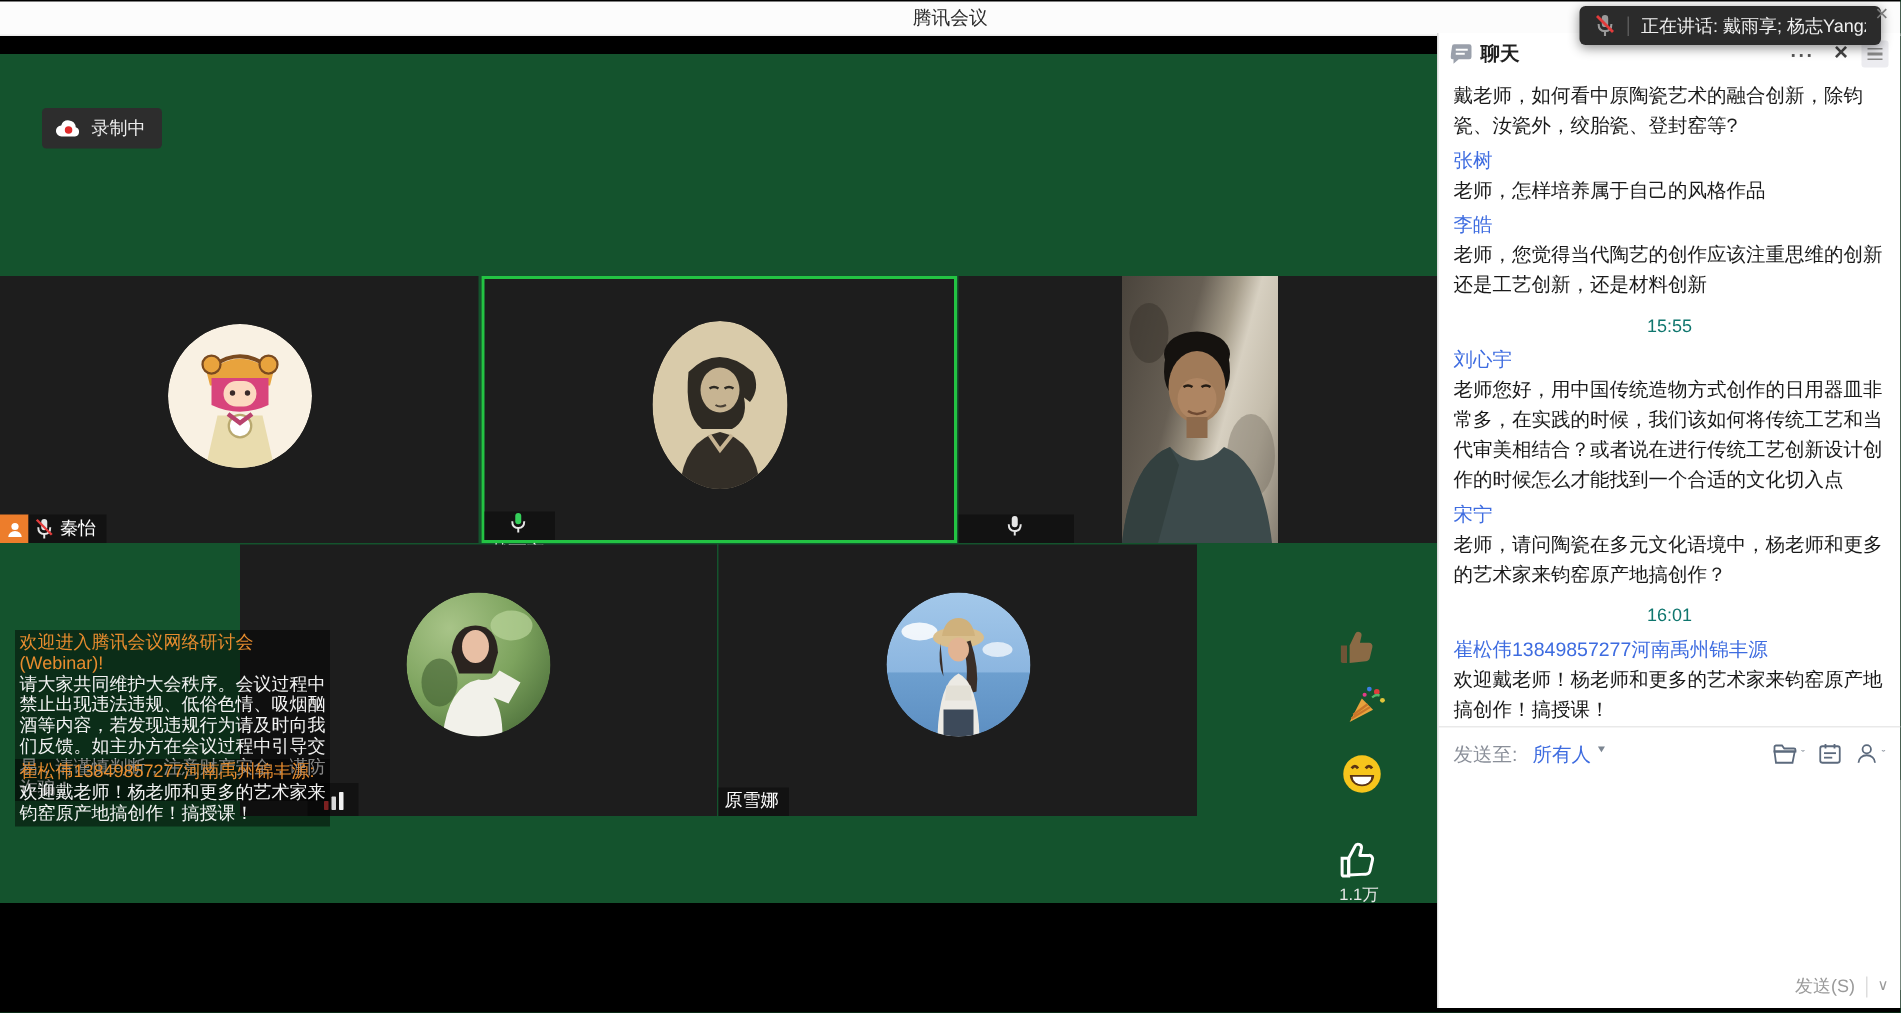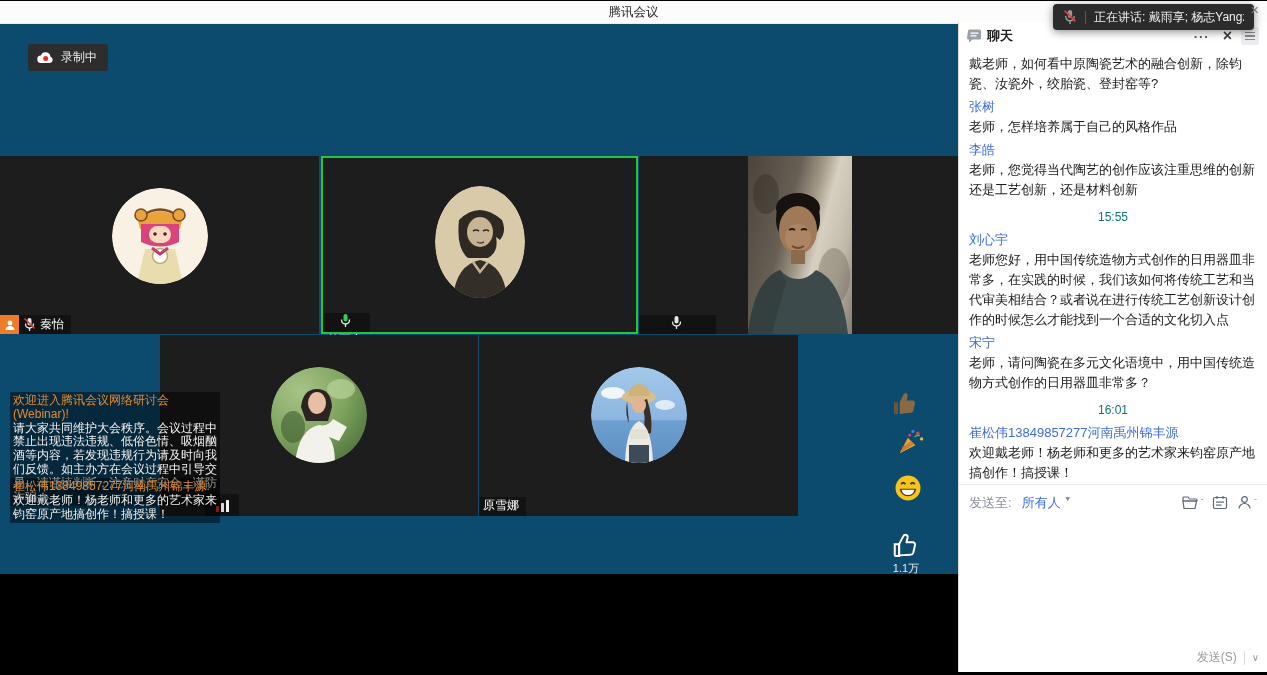--- a/index.html
+++ b/index.html
@@ -5,21 +5,21 @@
   html,body{margin:0;padding:0;}
   body{width:1267px;height:675px;position:relative;overflow:hidden;background:#000;
        font-family:"Liberation Sans","DejaVu Sans",sans-serif;}
   
   .titlebar{position:absolute;left:0;top:1px;width:1267px;height:22px;background:#fcfcfc;
             border-bottom:1px solid #ececec;z-index:1;}
   .titlebar .title{position:absolute;left:0;right:0;top:0;line-height:22px;text-align:center;
                    font-size:12.5px;color:#2b2b2b;}
   .win-close{position:absolute;right:8px;top:0;line-height:20px;font-size:15px;color:#7a7a7a;z-index:70;cursor:default;}
   
-  .stage{position:absolute;left:0;top:8px;width:958px;height:566px;background:#0c4a6e;overflow:hidden;}
+  .stage{position:absolute;left:0;top:36px;width:958px;height:566px;background:#14532d;overflow:hidden;}
   .rec-pill{position:absolute;left:28px;top:36px;height:27px;display:inline-flex;align-items:center;
             gap:7px;padding:0 11px 0 9px;background:#2d2d2d;border-radius:3px;color:#ededed;font-size:12px;}
   .tile{position:absolute;background:#1d1d1d;}
   .tile.active{border:2px solid #23c343;}
   .t1{left:0;top:148px;width:319px;height:178px;}
   .t2{left:321px;top:148px;width:313px;height:174px;}
   .t3{left:639px;top:148px;width:319px;height:178px;padding-left:8px;}
   .t4{left:160px;top:327px;width:318px;height:181px;}
   .t5{left:479px;top:327px;width:319px;height:181px;}
   .avatar{position:absolute;left:50%;transform:translateX(-50%);}
@@ -313,21 +313,21 @@
   <div class="msgs">
       <div class="msg-text">戴老师，如何看中原陶瓷艺术的融合创新，除钧瓷、汝瓷外，绞胎瓷、登封窑等?</div>
       <div class="msg-name">张树</div>
       <div class="msg-text">老师，怎样培养属于自己的风格作品</div>
       <div class="msg-name">李皓</div>
       <div class="msg-text">老师，您觉得当代陶艺的创作应该注重思维的创新还是工艺创新，还是材料创新</div>
       <div class="msg-time">15:55</div>
       <div class="msg-name">刘心宇</div>
       <div class="msg-text">老师您好，用中国传统造物方式创作的日用器皿非常多，在实践的时候，我们该如何将传统工艺和当代审美相结合？或者说在进行传统工艺创新设计创作的时候怎么才能找到一个合适的文化切入点</div>
       <div class="msg-name">宋宁</div>
-      <div class="msg-text">老师，请问陶瓷在多元文化语境中，用中国传统造物方式创作的日用器皿非常多？</div>
+      <div class="msg-text">老师，请问陶瓷在多元文化语境中，杨老师和更多的艺术家来钧窑原产地搞创作？</div>
       <div class="msg-time">16:01</div>
       <div class="msg-name">崔松伟13849857277河南禹州锦丰源</div>
       <div class="msg-text">欢迎戴老师！杨老师和更多的艺术家来钧窑原产地搞创作！搞授课！</div>
     </div>
 
   <div class="sendto">
     <span class="sendto-label">发送至:</span>
     <span class="sendto-value">
       <span>所有人</span>
       <span class="icon-chev">▼</span>

